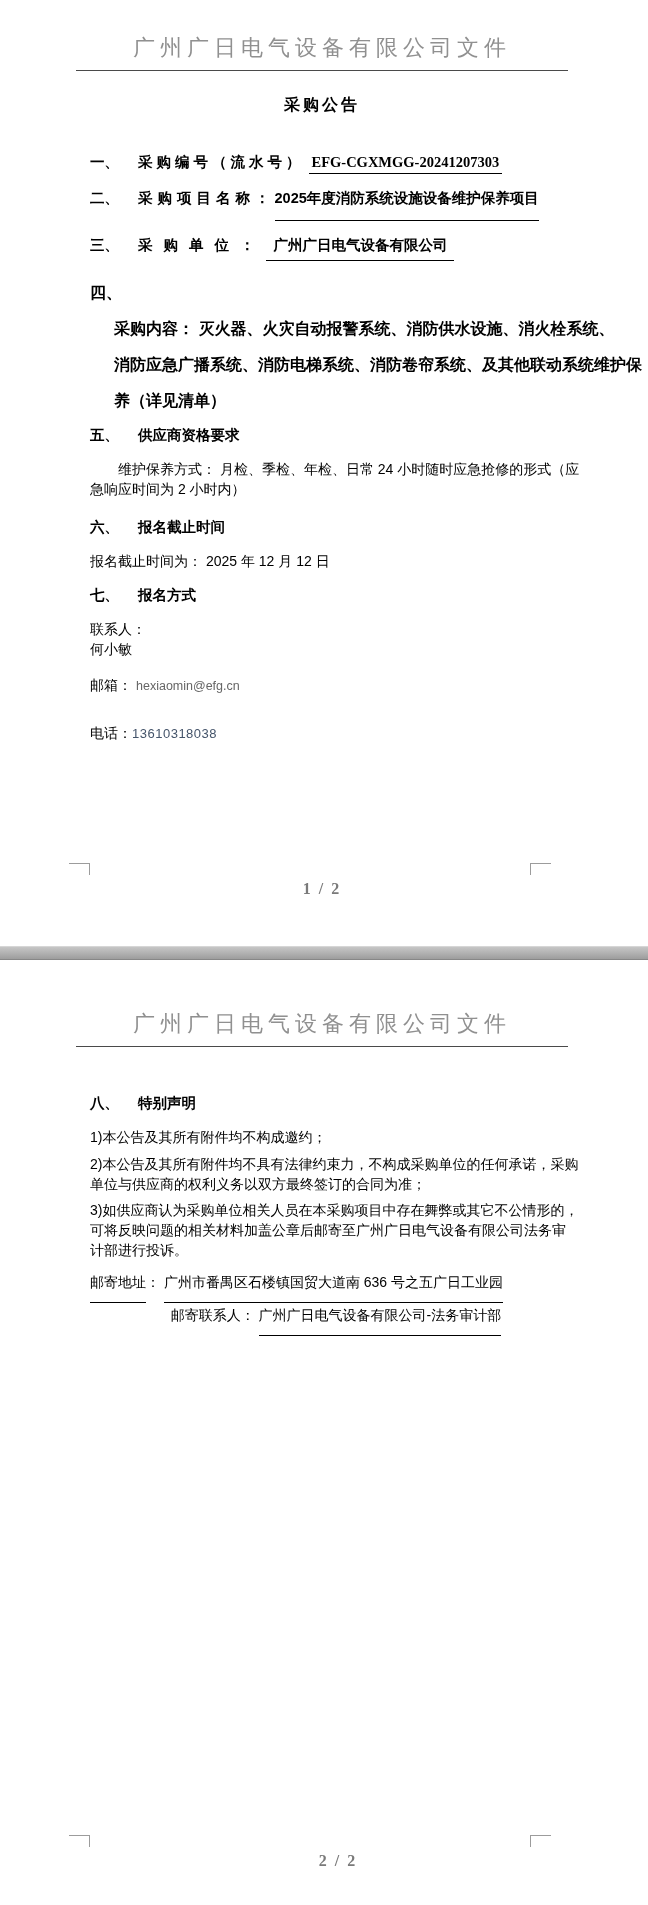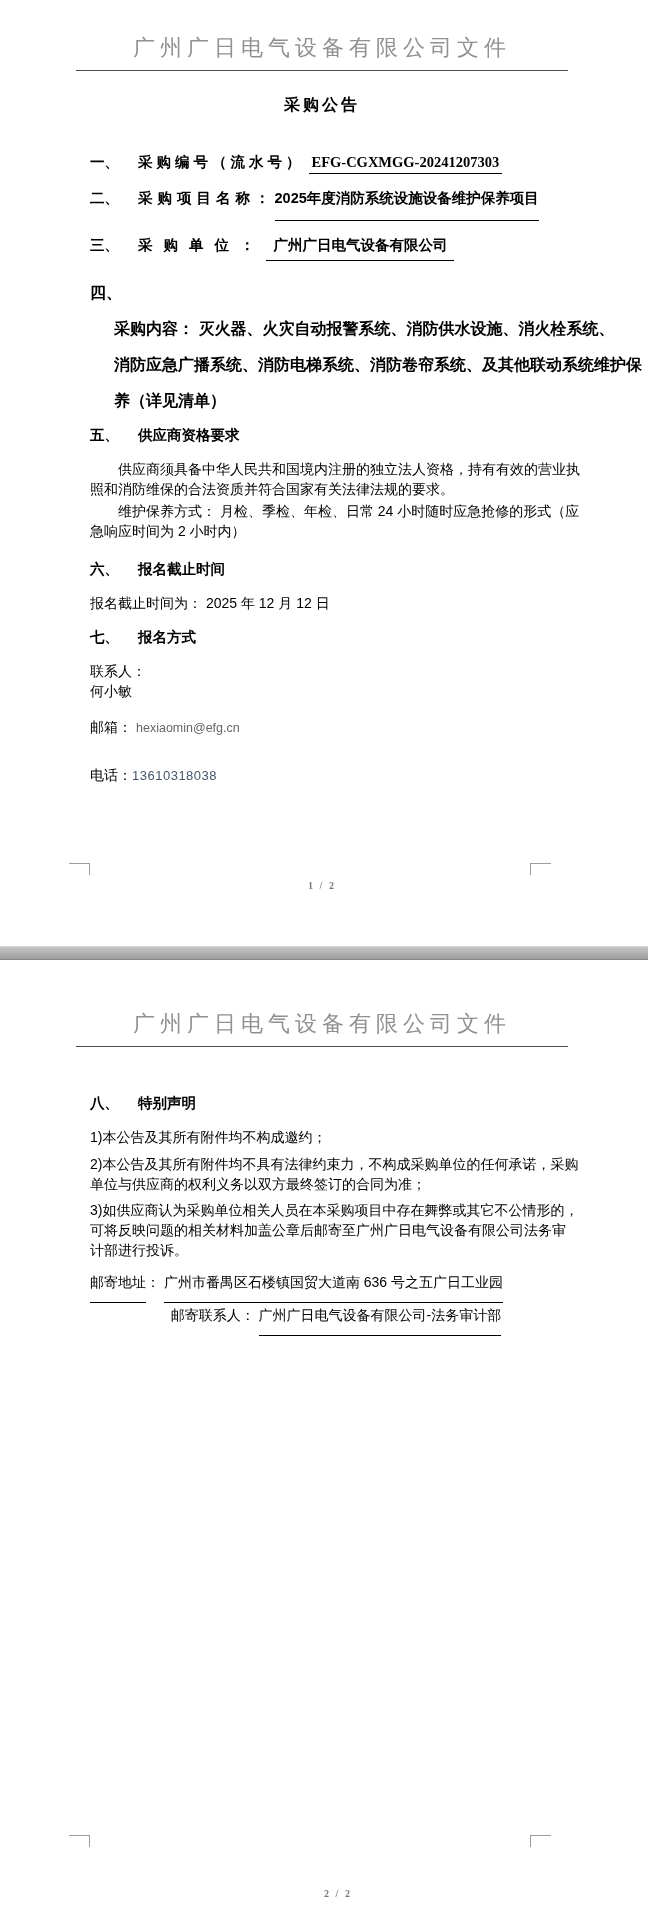--- a/index.html
+++ b/index.html
@@ -63,24 +63,24 @@
   .mail-contact-row { margin-top:13px;text-align:center; }
   .row-item8 { margin-top:46px; }
 
   .fold { position:absolute; width:21px; height:12px; border-top:1px solid #9c9c9c; }
   .fold-left { left:69px; border-right:1px solid #9c9c9c; }
   .fold-right { left:530px; border-left:1px solid #9c9c9c; }
   .page-1 .fold { top:863px; }
   .page-2 .fold { top:875px; }
 
   .page-num { position:absolute; left:0; right:0; text-align:center;
-    font-family:"Liberation Serif", serif; font-weight:bold; font-size:10px;
+    font-family:"Liberation Serif", serif; font-weight:bold; font-size:16px;
     color:#7a7a7a; letter-spacing:2px; }
   .page-1 .page-num { top:880px; }
-  .page-2 .page-num { top:928px;padding-left:32px; }
+  .page-2 .page-num { top:892px;padding-left:32px; }
 </style>
 </head>
 <body>
 
 <div>
 
   <div class="page page-1 p1">
     <div>
       <div class="letterhead-title">广州广日电气设备有限公司文件</div>
       <div class="letterhead-rule"></div>
@@ -112,22 +112,20 @@
         <span class="hang-num">四、</span><span class="pre">采购内容： 灭火器、火灾自动报警系统、消防供水设施、消火栓系统、
 消防应急广播系统、消防电梯系统、消防卷帘系统、及其他联动系统维护保
 养（详见清单）</span>
       </div>
 
       <div class="item-row">
         <span class="item-num">五、</span>
         <span>供应商资格要求</span>
       </div>
 
-      <div class="para para-qual">供应商须具备中华人民共和国境内注册的独立法人资格，持有有效的营业执
-照和消防维保的合法资质并符合国家有关法律法规的要求。</div>
       <div class="para para-mode">维护保养方式： 月检、季检、年检、日常 24 小时随时应急抢修的形式（应
 急响应时间为 2 小时内）</div>
 
       <div class="item-row row-item6">
         <span class="item-num">六、</span>
         <span>报名截止时间</span>
       </div>
 
       <div class="deadline-row">报名截止时间为： 2025 年 12 月 12 日</div>
 

